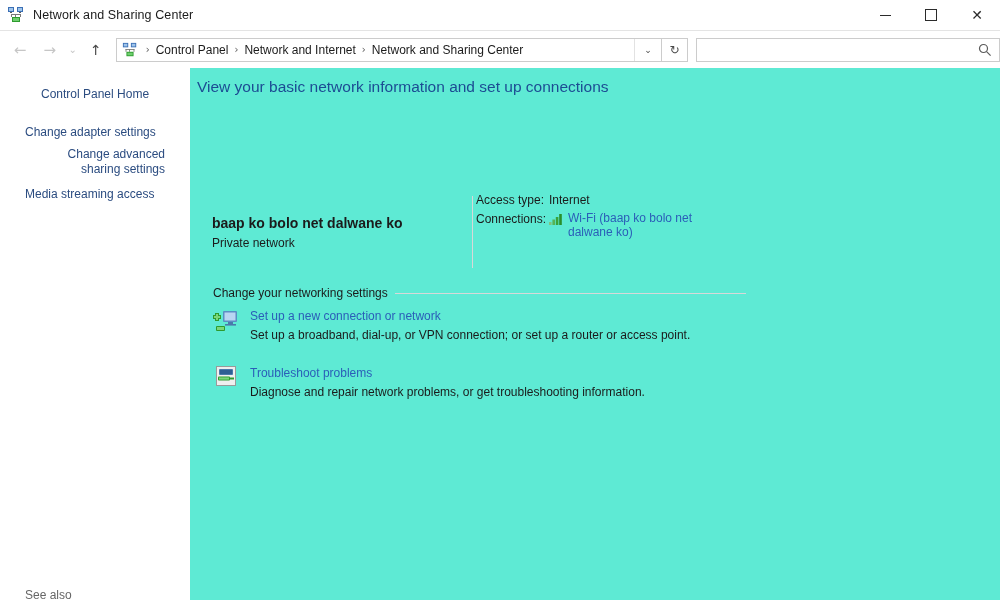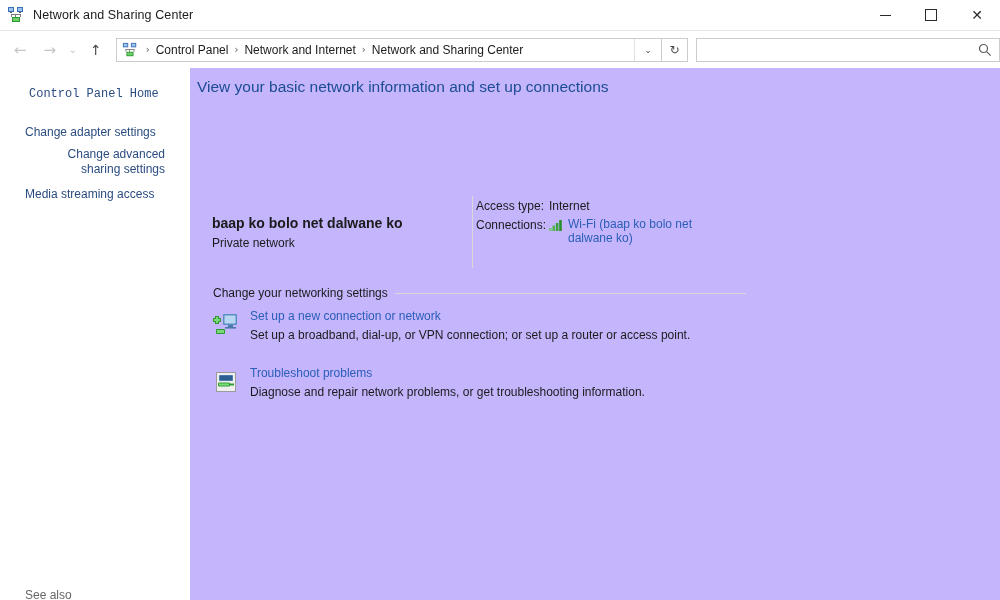--- a/index.html
+++ b/index.html
@@ -156,36 +156,36 @@
   }
   .side-link {
     display: block;
     color: #2b4c80;
     font-size: 12px;
     line-height: 15px;
     text-decoration: none;
     padding: 0 10px 0 25px;
     cursor: pointer;
   }
-  .side-home { position: absolute; left: 4px; top: 19px; font-family: Liberation Mono, monospace; }
+  .side-home { position: absolute; left: 16px; top: 19px; }
   .side-adapter { position: absolute; left: 0; top: 57px; }
   .side-advanced { position: absolute; left: 0; top: 79px; width: 140px; text-align: right; }
   .side-media { position: absolute; left: 0; top: 119px; }
 
   .seealso-title {
     position: absolute; left: 25px; top: 520px;
     color: #666666; font-size: 12px;
   }
 
   
   .content {
     position: absolute;
     left: 190px; top: 68px;
     width: 810px; height: 532px;
-    background: #c4b5fd;
+    background: #5eead4;
   }
   .page-title {
     position: absolute;
     left: 7px; top: 10px;
     font-size: 15.5px;
     color: #1c4c93;
     white-space: nowrap;
   }
   .section-head {
     position: absolute;
@@ -221,21 +221,21 @@
     margin-top: 5px;
   }
   .net-divider {
     position: absolute;
     left: 282px; top: 128px;
     width: 1px; height: 72px;
     background: #d8d8d8;
   }
   .net-details {
     position: absolute;
-    left: 286px; top: 130px;
+    left: 286px; top: 124px;
     width: 250px;
   }
   .detail-row {
     display: flex;
     font-size: 12px;
     line-height: 16px;
     color: #1b1b1b;
     margin-bottom: 3px;
   }
   .detail-label { width: 73px; flex: 0 0 auto; }
@@ -253,21 +253,21 @@
     cursor: pointer;
   }
   .conn-link { width: 160px; line-height: 14px; }
 
   .task {
     position: absolute;
     left: 22px;
   }
   .task-row {
     display: flex;
-    align-items: center;
+    align-items: flex-start;
   }
   .task-icon {
     width: 28px; height: 28px;
     flex: 0 0 auto;
     position: relative;
     margin-top: 1px;
   }
   .task-text { margin-left: 10px; }
   .task-title {
     font-size: 12px;

